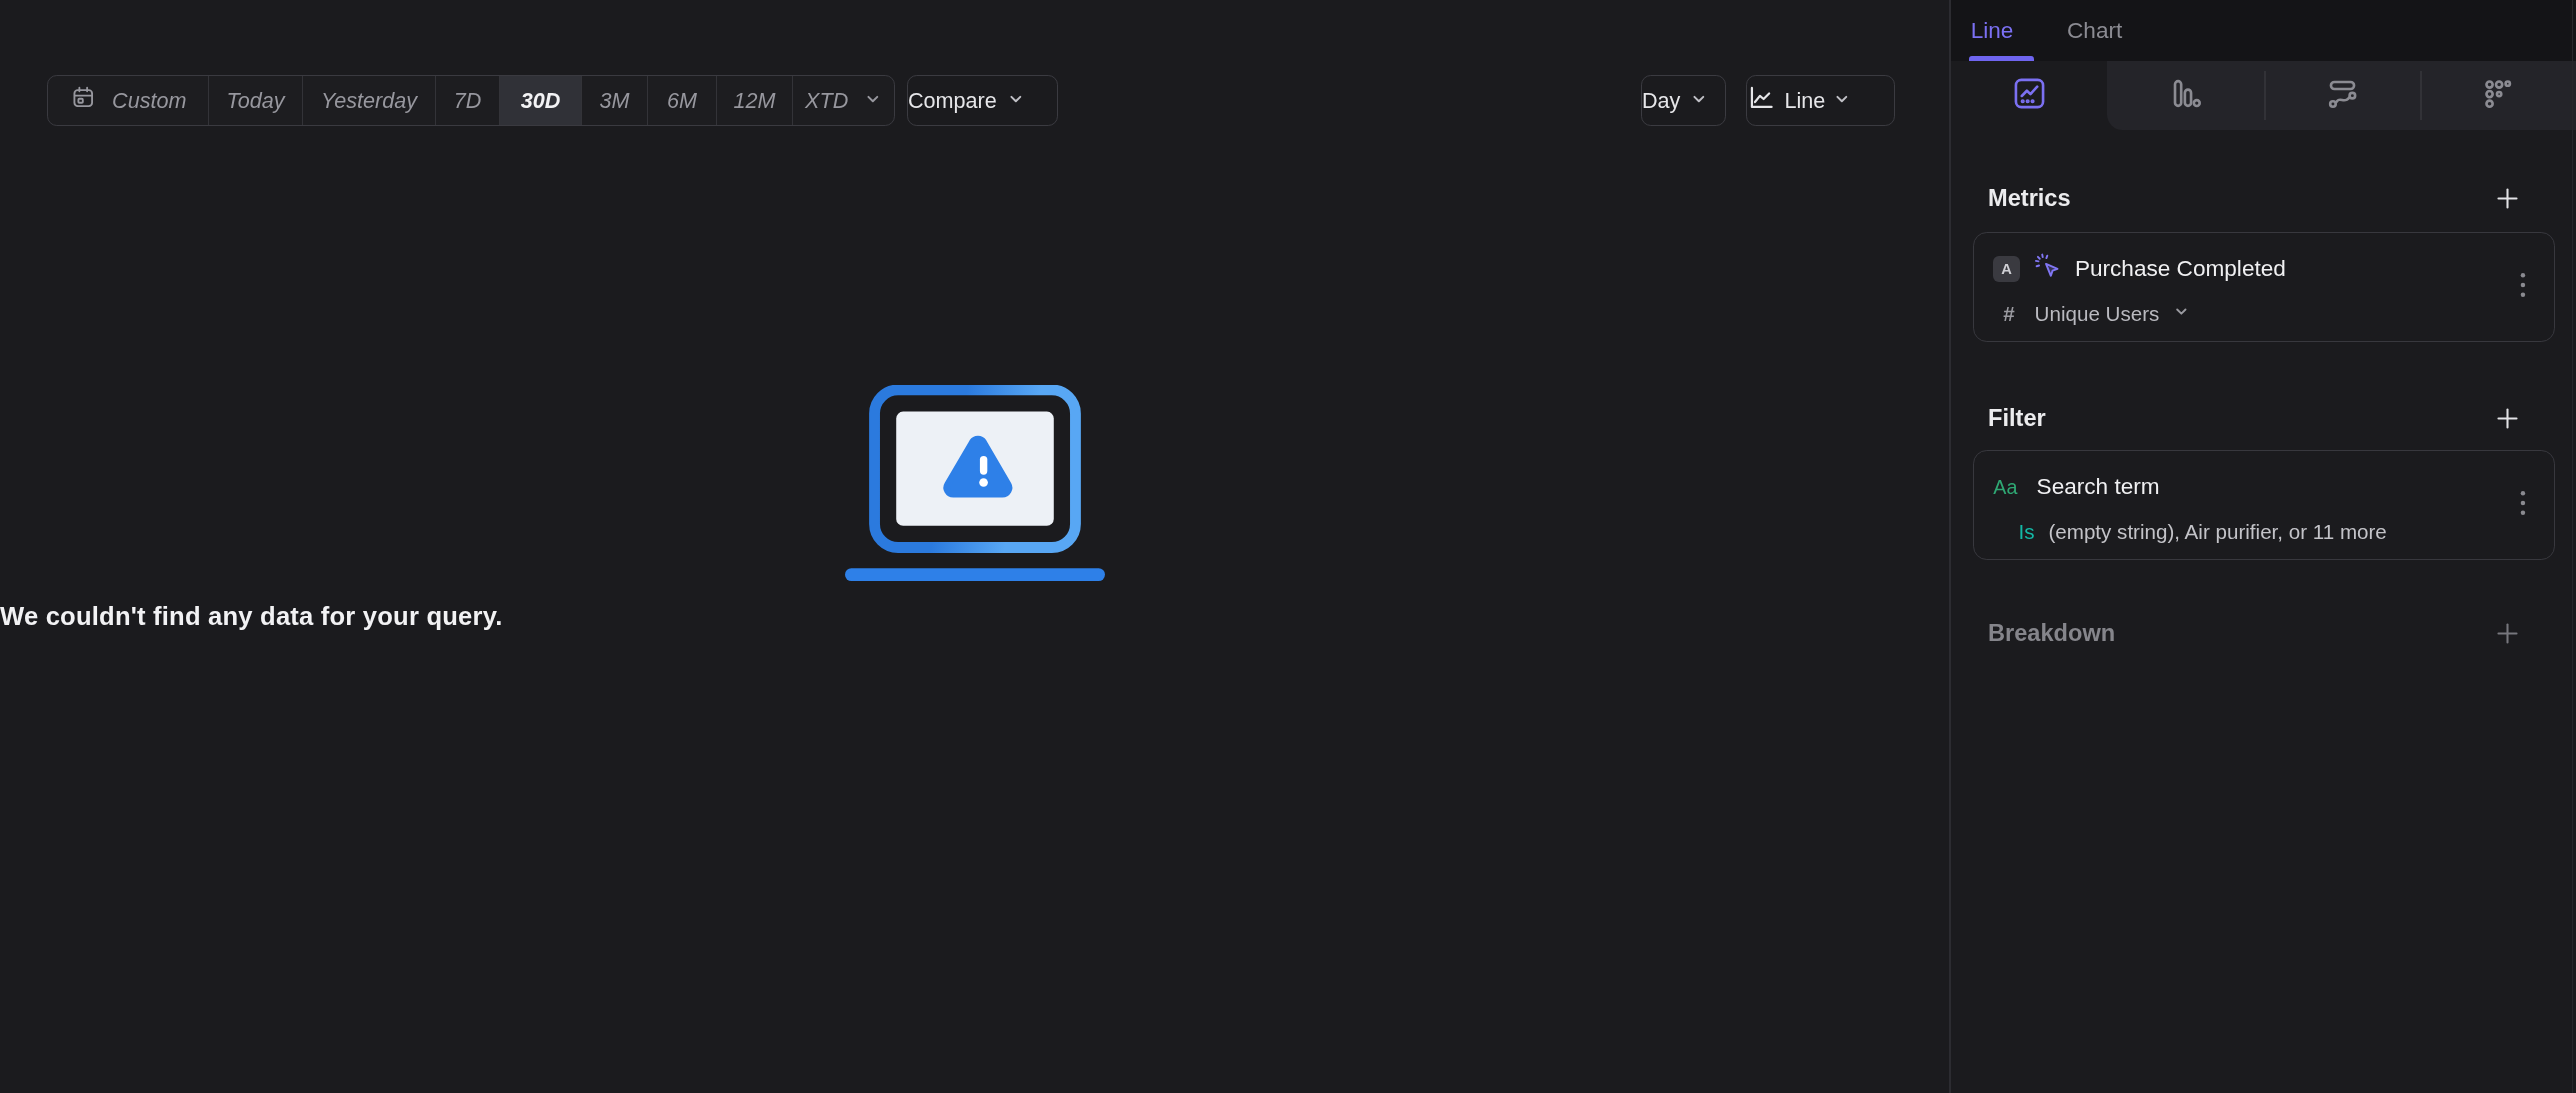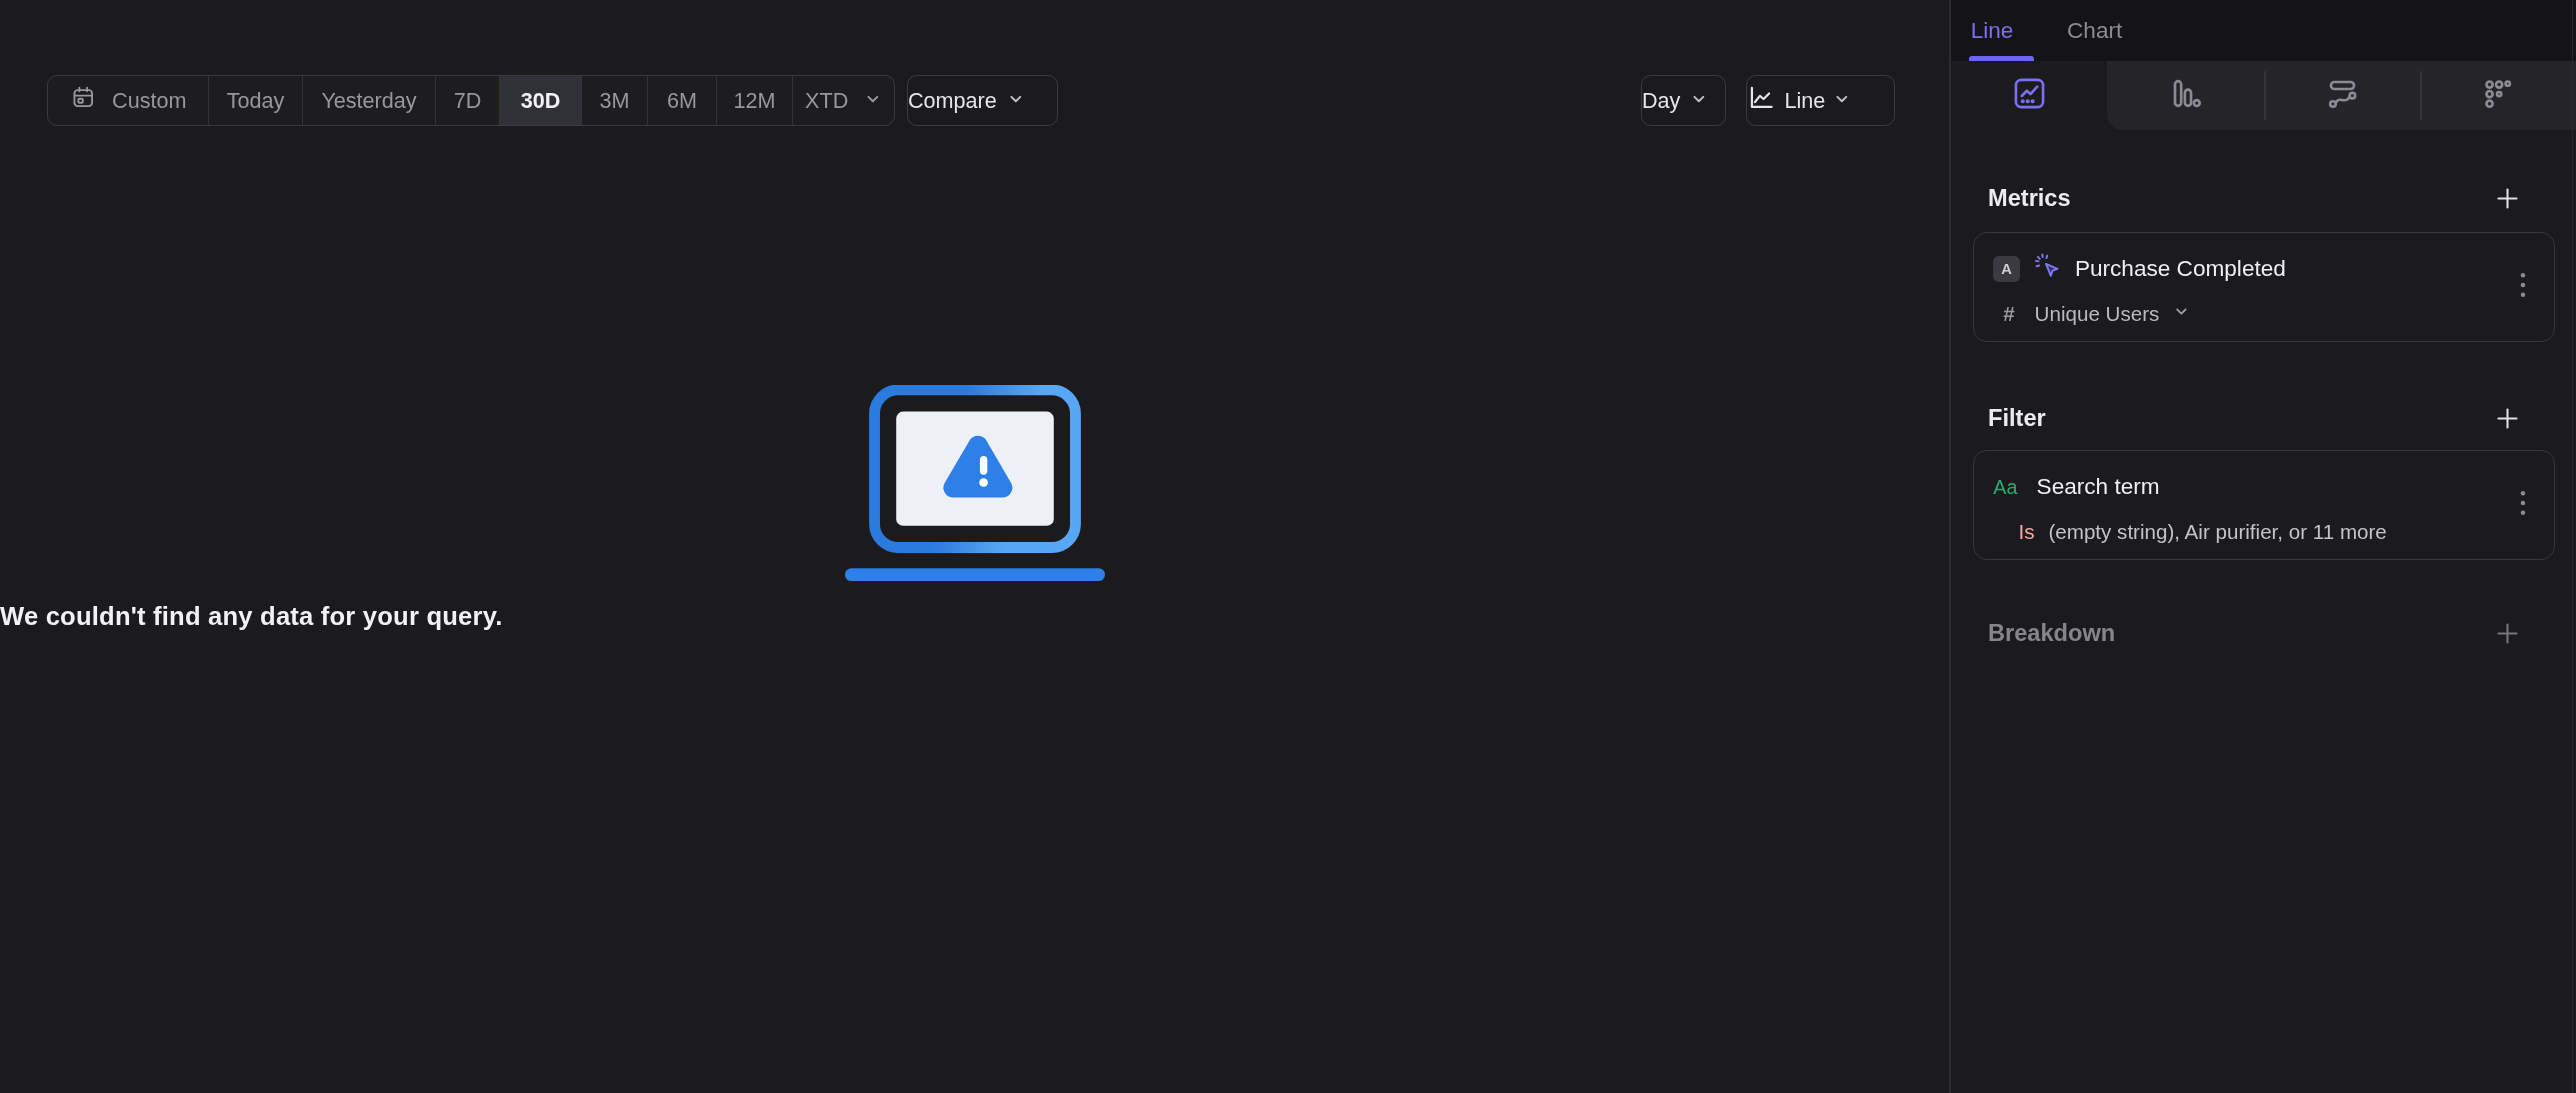--- a/index.html
+++ b/index.html
@@ -14,21 +14,21 @@
   .main { position:absolute; left:0; top:0; width:1949px; height:1093px; background:#1b1b1e; }
 
   .segmented {
     position:absolute; left:47px; top:75px; width:848px; height:51px;
     border:1.5px solid #3a3a40; border-radius:9.8px; display:flex; overflow:hidden;
     background:#1d1d20;
   }
   .seg {
     display:flex; align-items:center; justify-content:center; gap:16px;
     color:#97979e; font-size:21.6px; height:100%;
-    border-right:1.5px solid #333338; cursor:pointer; white-space:nowrap;
+    border-right:1.5px solid #333338; cursor:pointer; white-space:nowrap;font-style:italic;
   }
   .seg:last-child { border-right:none; }
   .seg.selected { background:#303137; color:#f3f3f5; font-weight:700; }
   .seg svg { flex:0 0 auto; }
 
   .btn {
     position:absolute; top:75px; height:51px;
     border:1.5px solid #3b3b41; border-radius:9.8px;
     display:flex; align-items:center; gap:9.8px;
     color:#e6e6e9; font-size:21.6px; background:transparent; cursor:pointer; white-space:nowrap;
@@ -92,21 +92,21 @@
   .badge-a {
     width:26.5px; height:26.5px; border-radius:5.9px; background:#3a3a40;
     color:#cfcfd4; font-size:14.7px; font-weight:700;
     display:flex; align-items:center; justify-content:center;
   }
   .event-name { color:#f0f0f2; font-size:22.6px; font-weight:500; }
   .hash { color:#9a9aa0; font-size:20.6px; font-weight:700; width:23.6px; text-align:center; }
   .agg-label { color:#b9b9bf; font-size:20.6px; }
   .kebab { position:absolute; right:15.7px; top:50%; transform:translateY(-50%); width:29.5px; height:39px; display:flex; align-items:center; justify-content:center; cursor:pointer; }
   .aa-glyph { color:#2fa874; font-size:19.7px; font-weight:400; width:29.5px; }
-  .op-label { color:#fca5a5; font-size:20.6px; }
+  .op-label { color:#14b8a6; font-size:20.6px; }
   .filter-values { color:#c3c3c8; font-size:20.6px; }
   .breakdown-head { position:absolute; left:37px; color:#85858b; font-size:23.6px; font-weight:700; }
   .plus-dim svg line { stroke:#77777d; }
 </style>
 </head>
 <body>
 
 <div class="screen">
 
   <div class="main">

